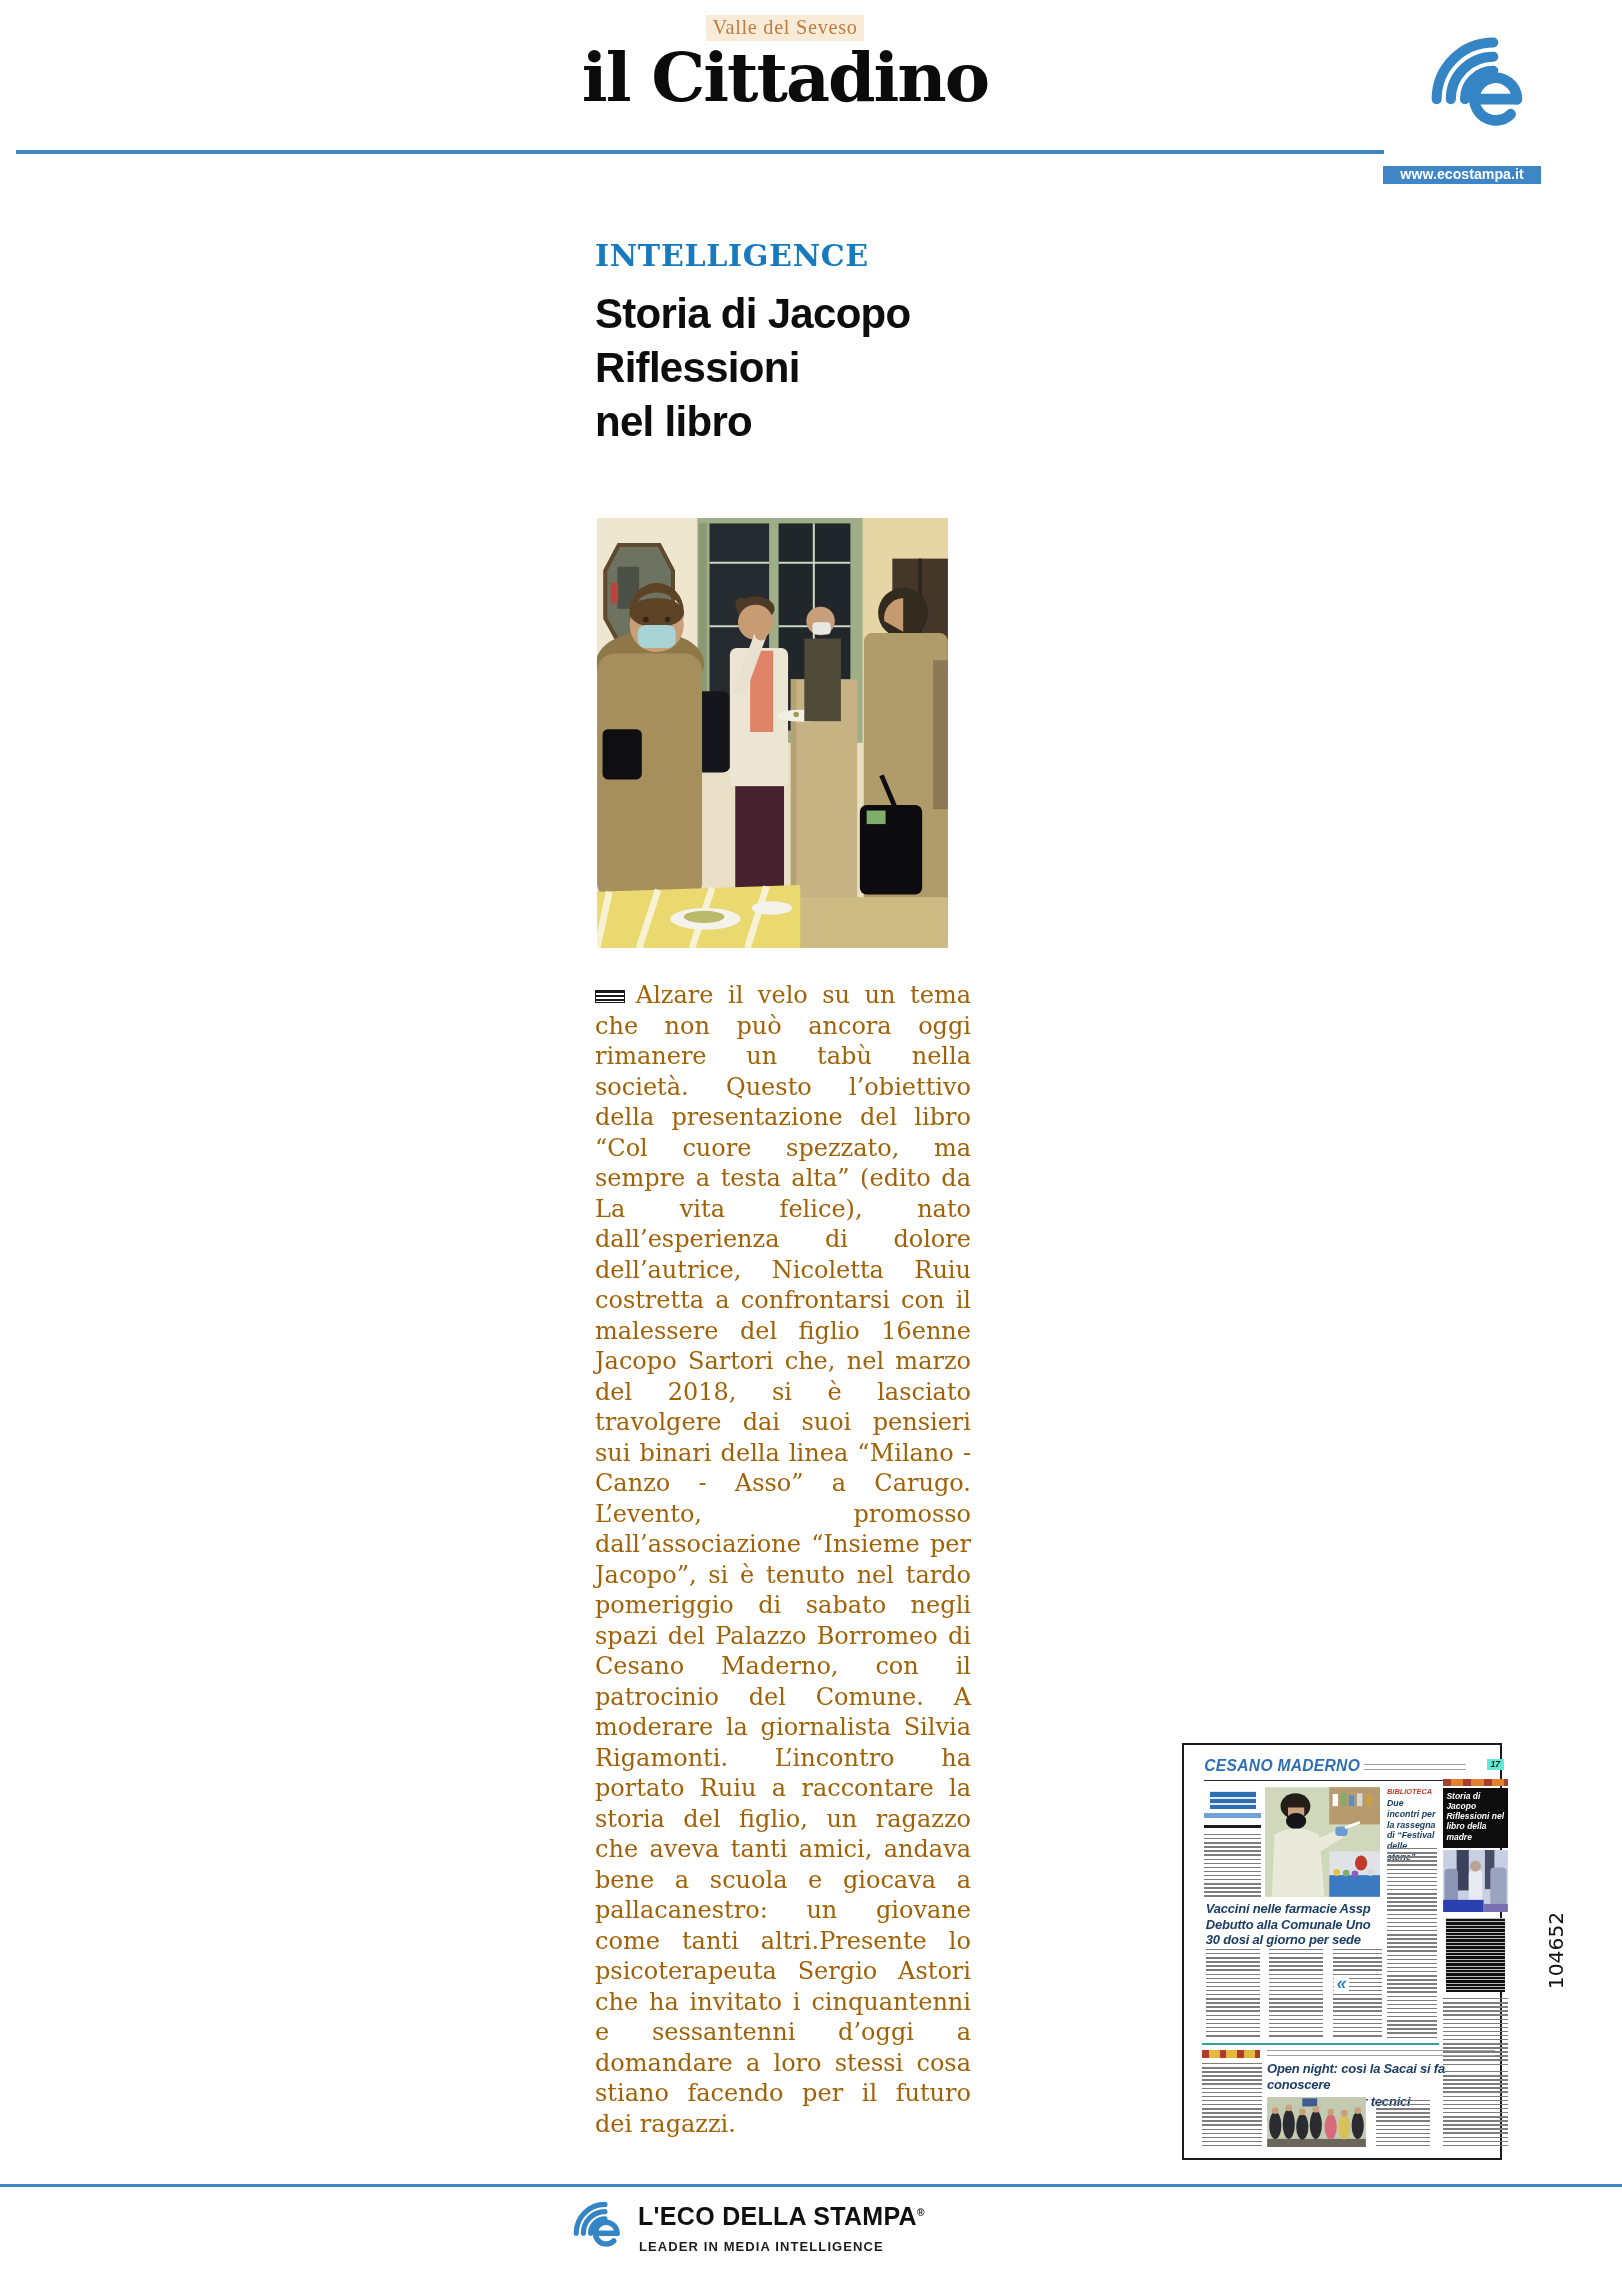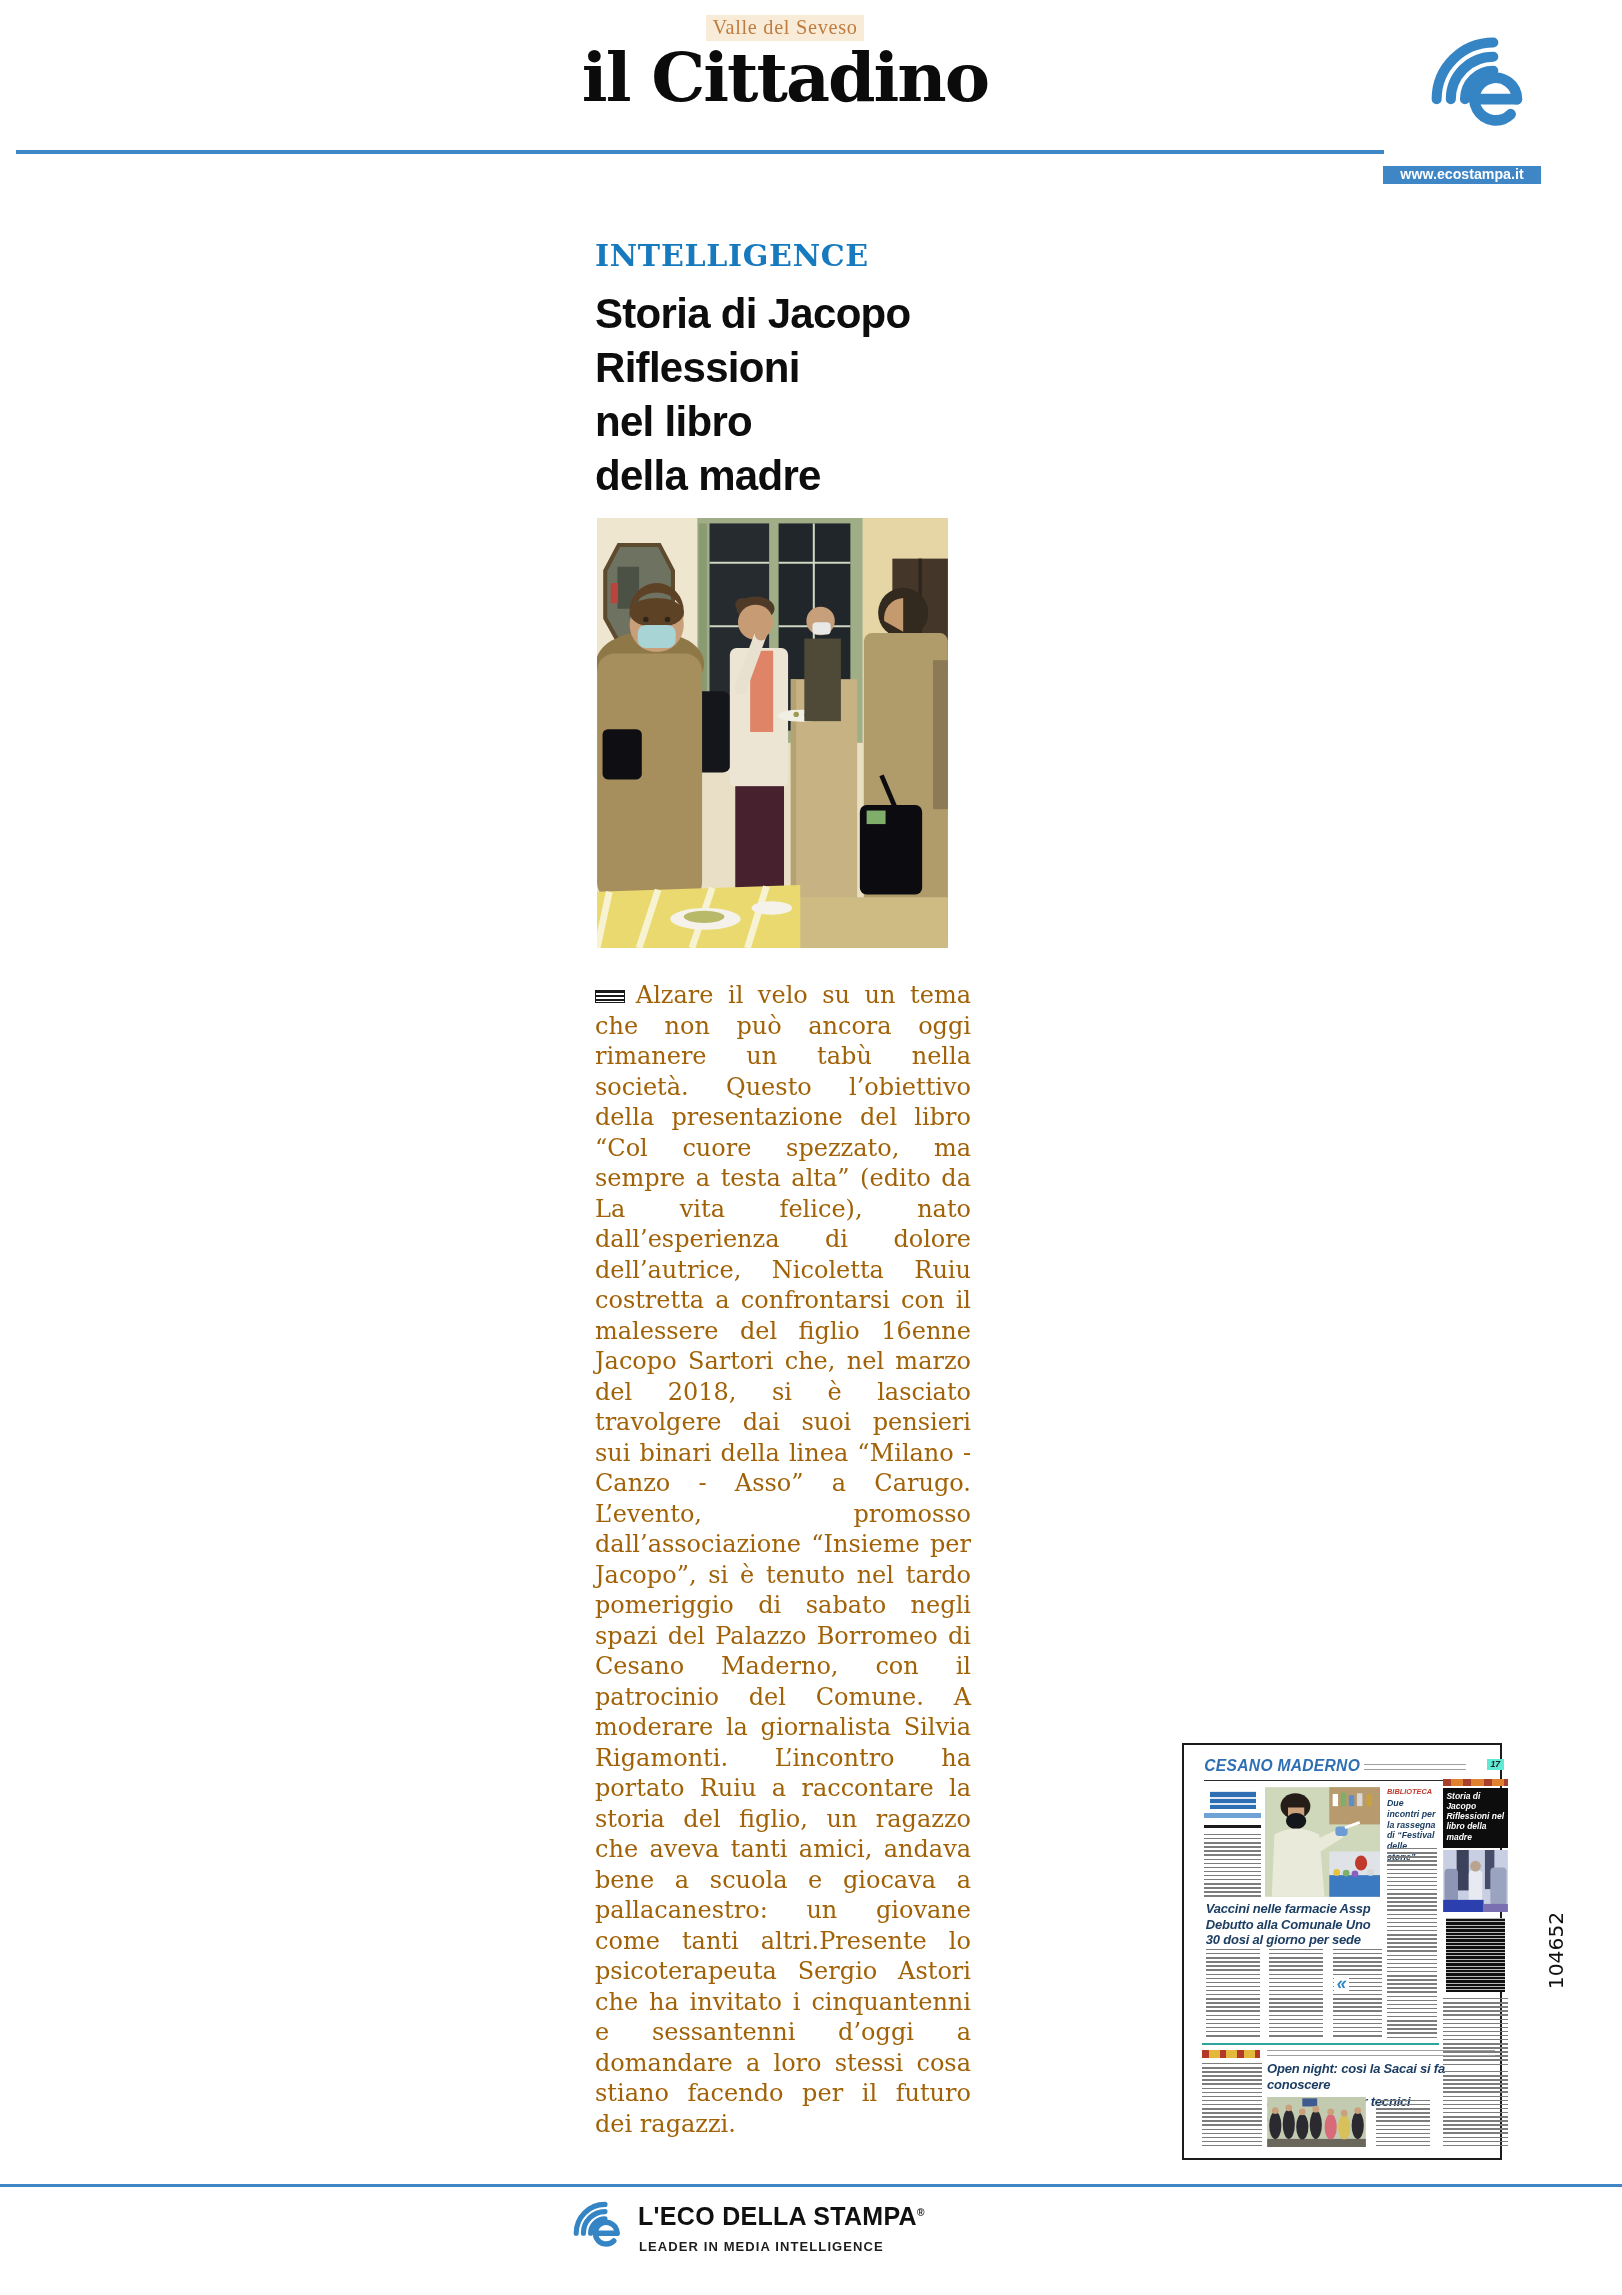--- a/index.html
+++ b/index.html
@@ -117,21 +117,20 @@
   </svg>
 
   <div class="top-rule"></div>
   <div class="url-bar">www.ecostampa.it</div>
 
   <div class="section-label">INTELLIGENCE</div>
   <div class="headline">
     <div>Storia di Jacopo</div>
     <div>Riflessioni</div>
     <div>nel libro</div>
-    <div>della madre</div>
   </div>
 
   <svg class="photo-main" viewBox="0 0 518 635">
     <rect x="0" y="0" width="518" height="635" fill="#e9dfc6"></rect>
     <rect x="0" y="0" width="150" height="635" fill="#efe6cf"></rect>
     <rect x="392" y="0" width="126" height="635" fill="#e6d6a6"></rect>
 
     <polygon points="32,40 92,40 112,78 112,148 92,184 32,184 12,148 12,78" fill="#6e7260" stroke="#5d4a2f" stroke-width="6"></polygon>
     <rect x="30" y="72" width="32" height="62" fill="#4c5145"></rect>
     <rect x="20" y="96" width="11" height="30" fill="#b8443c"></rect>

